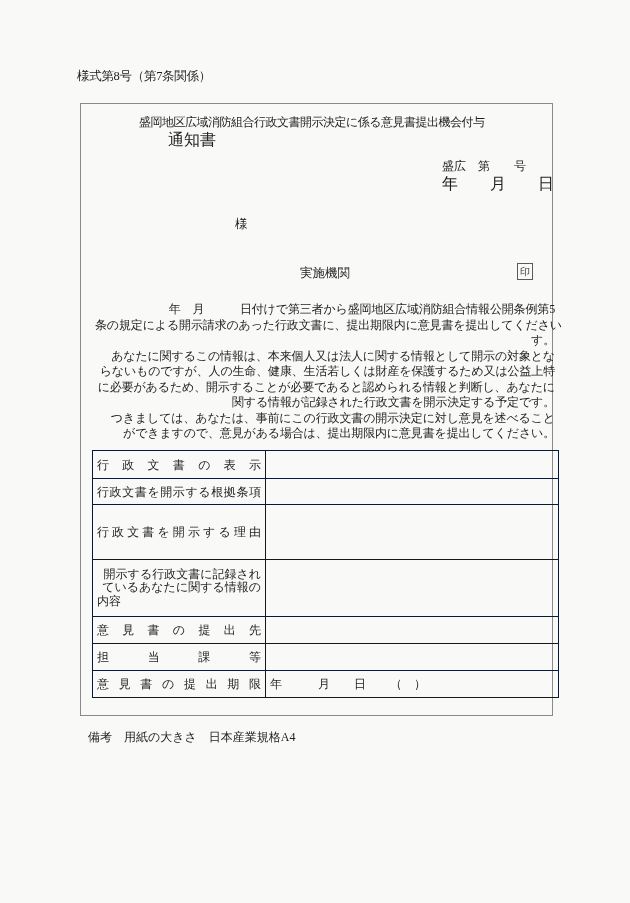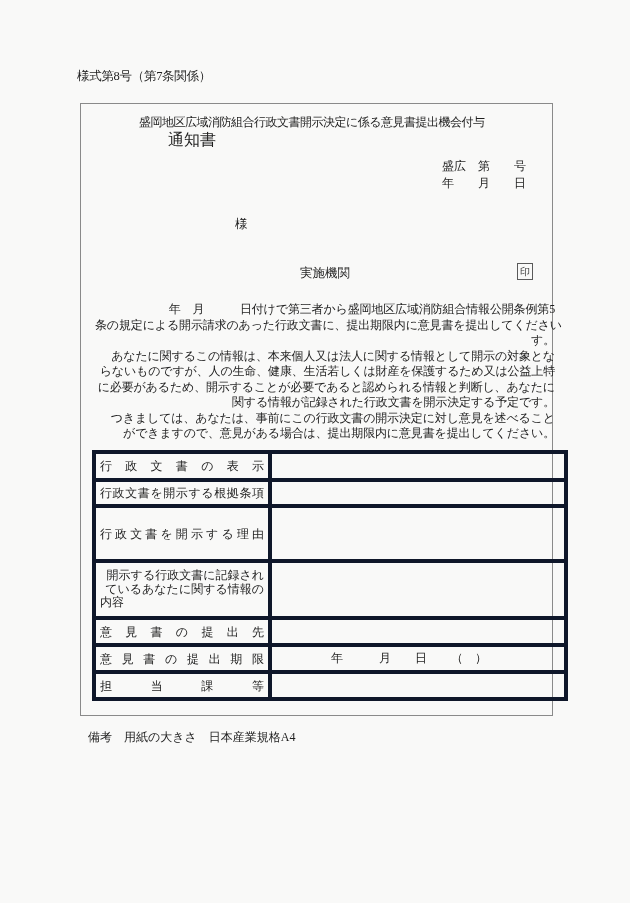--- a/index.html
+++ b/index.html
@@ -19,21 +19,21 @@
     font-size:12.5px;letter-spacing:-0.3px;white-space:nowrap;
   }
   .frame{
     position:absolute;left:80px;top:103px;width:471px;height:611px;
     border:1px solid #8a8a8a;background:#f9f9f8;
   }
   .frame > div{position:absolute;white-space:nowrap;}
   .title-l1{left:58px;top:11px;font-size:12px;letter-spacing:-0.5px;}
   .title-l2{left:58px;top:28px;font-size:16px;margin-left:29px;}
   .doc-no{left:361px;top:55px;font-size:12px;text-align:right;}
-  .doc-date{left:361px;top:72px;font-size:12px;}
+  .doc-date{left:361px;top:72px;font-size:16px;}
   .addressee{left:154px;top:113px;font-size:12.5px;}
   .agency{left:219px;top:162px;font-size:12.5px;}
   .seal{
     left:436px;top:159px;width:14px;height:15px;
     border:1px solid #5a5a5a;
     font-size:10px;line-height:15px;text-align:center;
     color:#3a3a3a;background:#f9f9f8;
   }
   .body-text{
     position:absolute;left:14px;top:198px;width:460px;
@@ -41,21 +41,21 @@
     white-space:normal;
   }
   .body-text .bline{white-space:pre;text-align:right;}
   .body-text .bline:nth-child(1){padding-left:57px;}
   table.info{
     position:absolute;left:11px;top:346px;
     width:448px;border-collapse:collapse;table-layout:fixed;
     font-size:12px;
   }
   table.info td{
-    border:4px solid #0f172a;
+    border:1px solid #0f172a;
     padding:2px 4px;vertical-align:middle;
     overflow:hidden;
   }
   td.label{
     width:164px;
     text-align:justify;text-align-last:justify;
     line-height:14px;
   }
   td.value{width:284px;}
   tr:nth-child(1){height:28px;}
@@ -122,26 +122,26 @@
       </tr>
       <tr>
         <td class="label">開示する行政文書に記録されているあなたに関する情報の内容</td>
         <td class="value"></td>
       </tr>
       <tr>
         <td class="label">意見書の提出先</td>
         <td class="value"></td>
       </tr>
       <tr>
+        <td class="label">担当課等</td>
+        <td class="value"></td>
+      </tr>
+      <tr>
         <td class="label">意見書の提出期限</td>
         <td class="value">年　　　月　　日　　（　）</td>
-      </tr>
-      <tr>
-        <td class="label">担当課等</td>
-        <td class="value"></td>
       </tr>
     </tbody>
       </table>
 
   </div>
 
   <div class="remarks">備考　用紙の大きさ　日本産業規格A4</div>
 
 </div>
 

